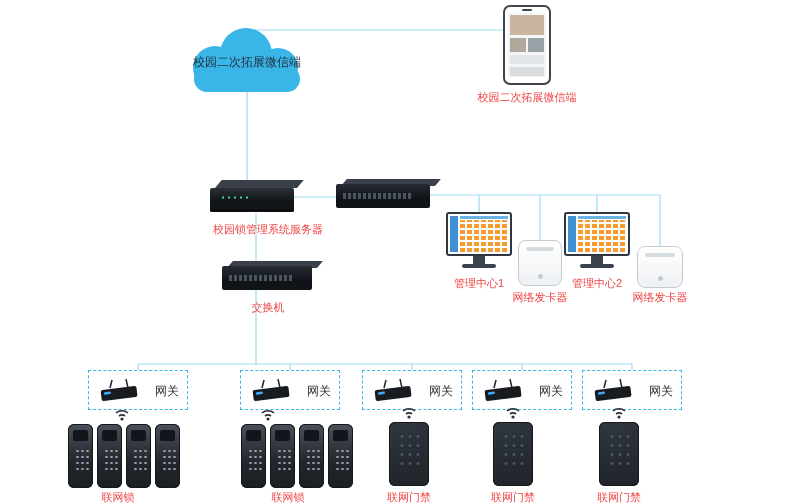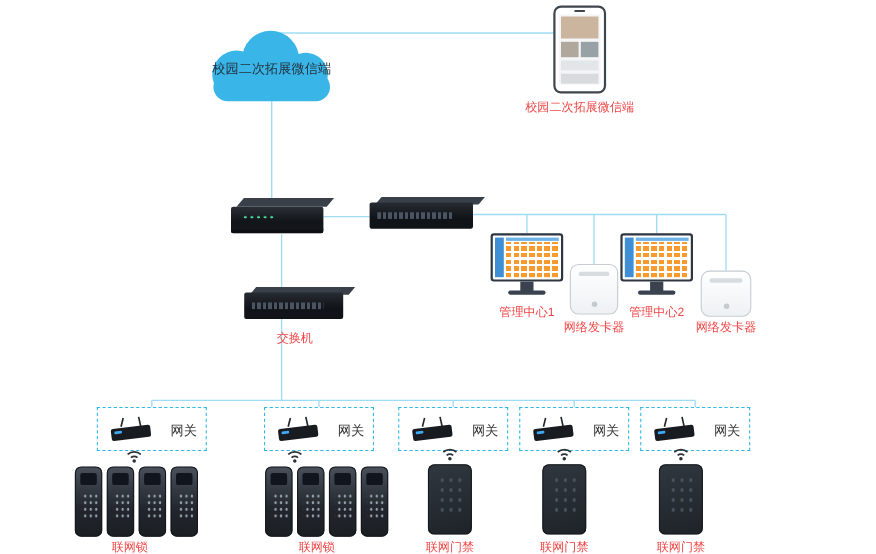--- a/index.html
+++ b/index.html
@@ -109,20 +109,21 @@
   <div class="label cloud-label" style="left:247px;top:54px;">校园二次拓展微信端</div>
 
   <div class="node phone" style="left:503px;top:5px;">
     <div class="pscreen"></div>
   </div>
   <div class="label" style="left:527px;top:90px;">校园二次拓展微信端</div>
 
   <div class="node server" style="left:210px;top:186px;">
     <div class="leds"></div>
   </div>
+  <div class="label" style="left:268px;top:222px;">校园锁管理系统服务器</div>
 
   <div class="switch" style="left:336px;top:184px;width:94px;height:24px;">
     <div class="ports"></div>
   </div>
 
   <div class="switch" style="left:222px;top:266px;width:90px;height:24px;">
     <div class="ports"></div>
   </div>
   <div class="label" style="left:268px;top:300px;">交换机</div>
 

